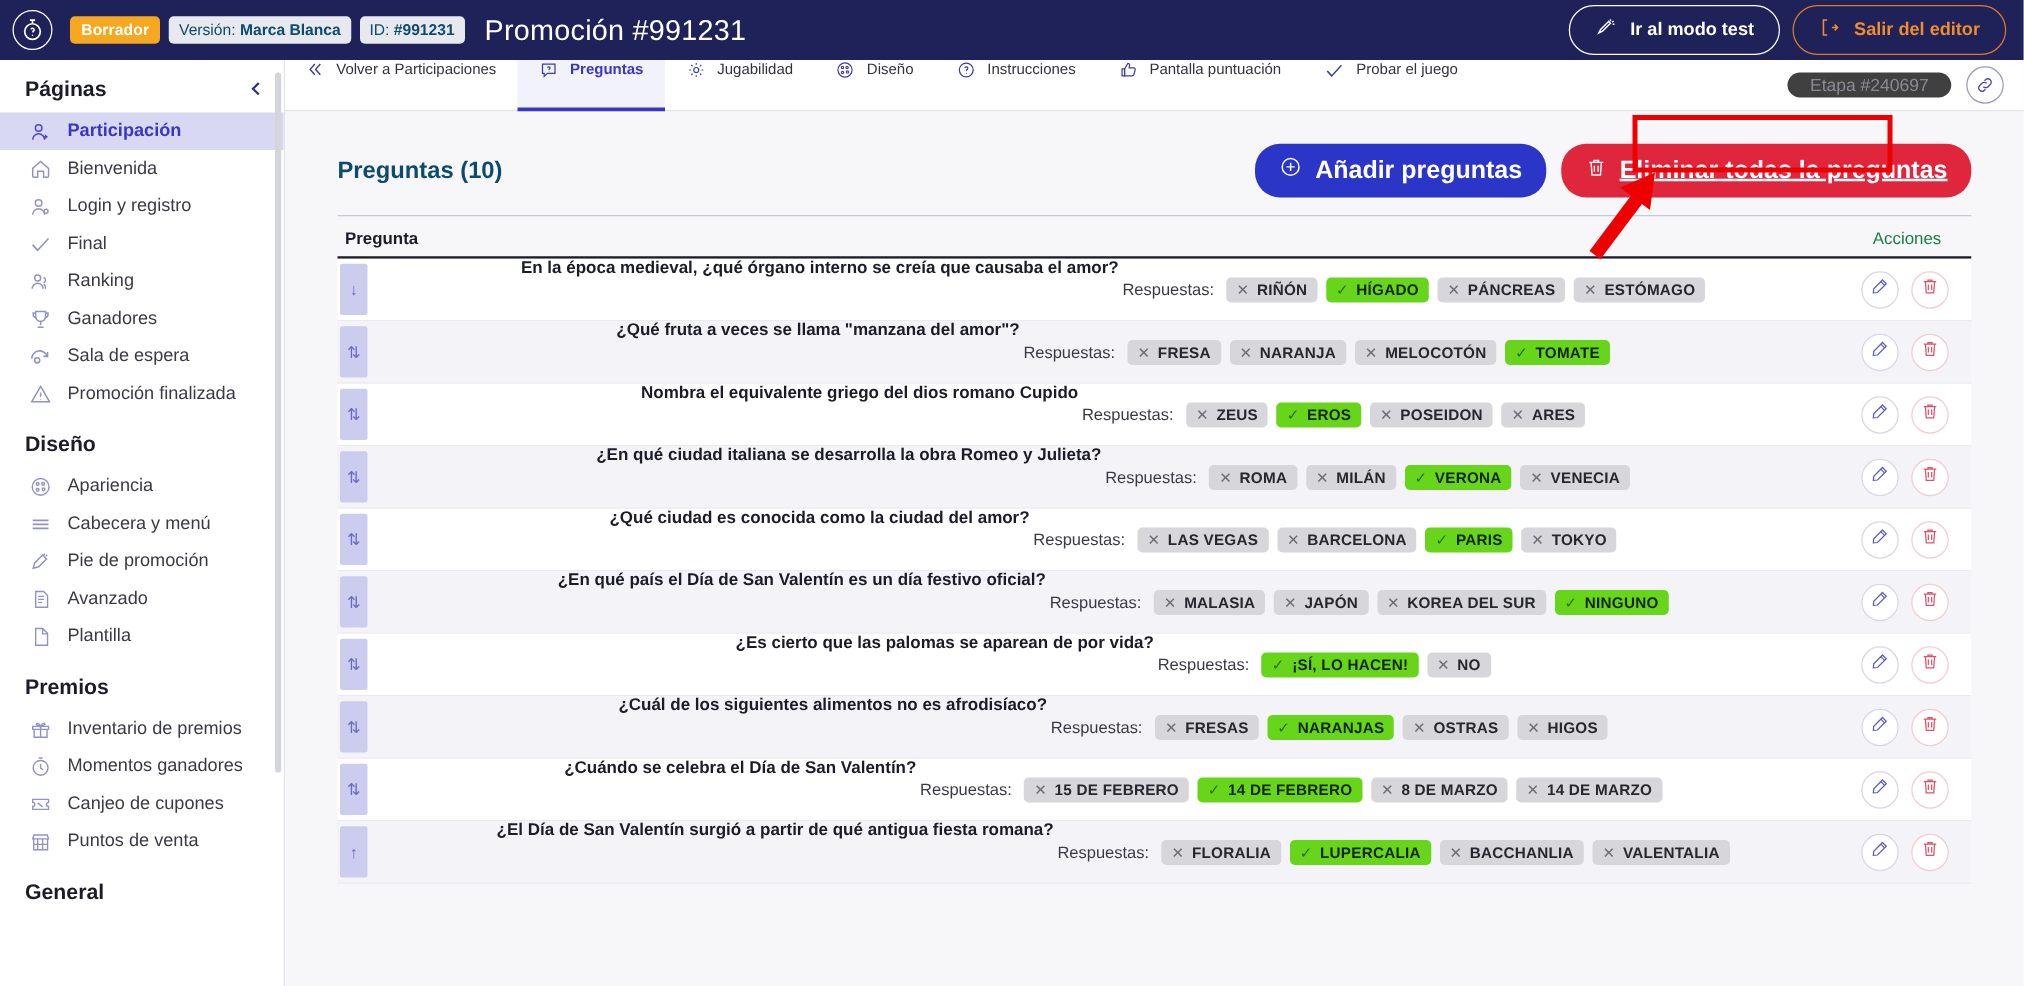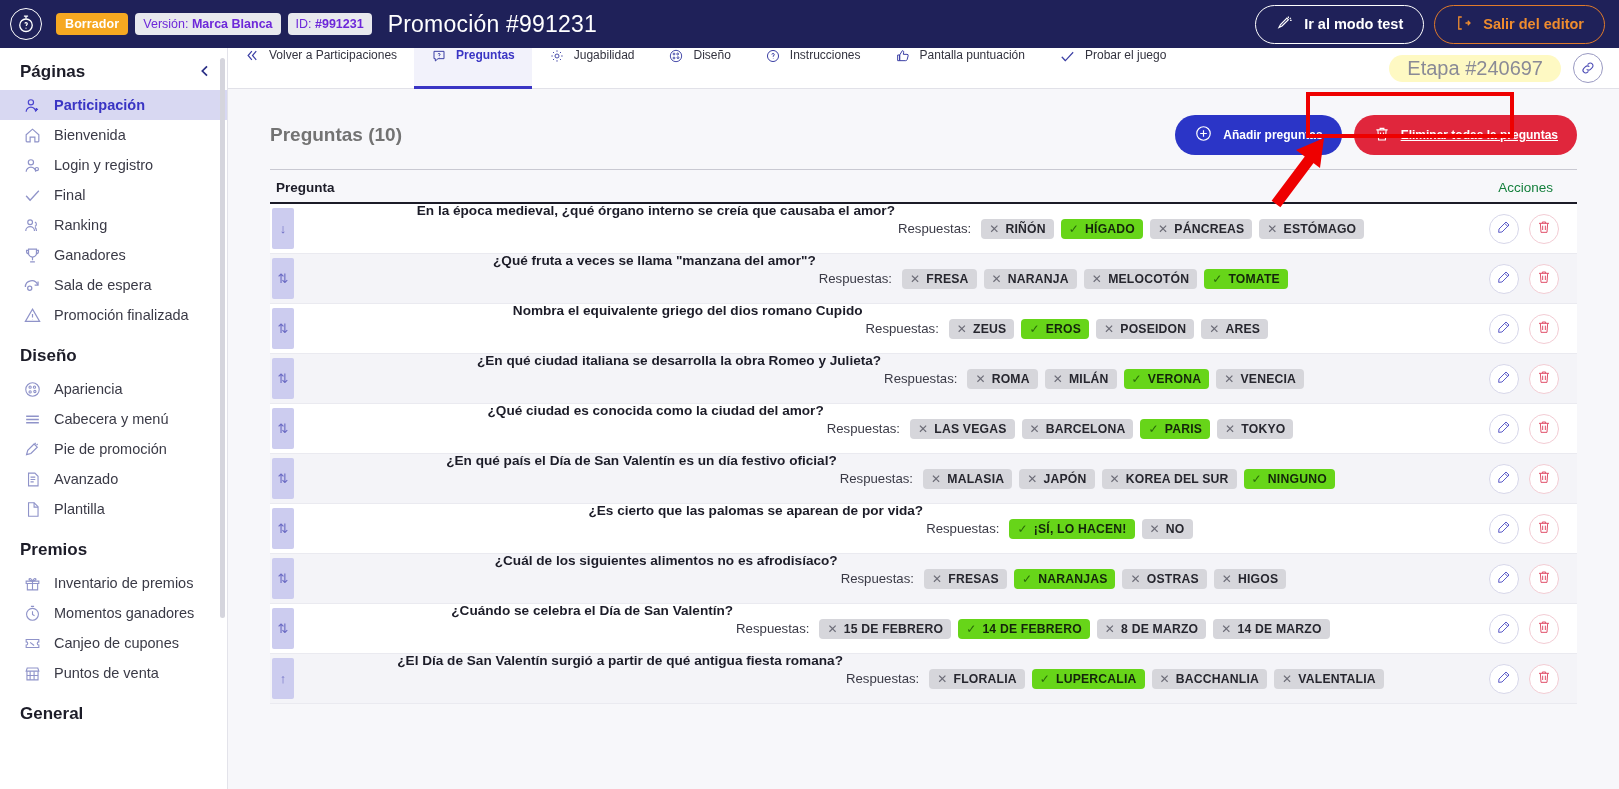--- a/index.html
+++ b/index.html
@@ -28,21 +28,21 @@
     position: relative;
   }
   .logo-btn svg { display:block; }
   .badge-draft {
     background: #f6a821; color: #ffffff;
     font-size: 12.5px; font-weight: bold;
     padding: 4px 9px; border-radius: 4px;
     margin-right: 7px; letter-spacing: .1px;
   }
   .badge-grey {
-    background: #e8e9ee; color: #6d28d9;
+    background: #e8e9ee; color: #0c4a6e;
     font-size: 12.5px; padding: 4px 8px;
     border-radius: 4px; margin-right: 7px;
     white-space: nowrap;
   }
   .badge-grey b { font-weight: bold; }
   .promo-title {
     color: #ffffff; font-size: 23px; font-weight: 500;
     margin-left: 9px; letter-spacing: .2px;
   }
   .topbar-right { margin-left: auto; display: flex; align-items: center; gap: 10px; }
@@ -106,35 +106,35 @@
     position: relative; white-space: nowrap;
   }
   .tab .ic { color: #3b3fa4; display:flex; align-items:center; }
   .tab.active { color: #3a35c4; font-weight: bold; background: #f2f2fb; }
   .tab.active::after {
     content: ''; position: absolute; left: 0; right: 0; bottom: -1px;
     height: 3px; background: #3a35c4;
   }
   .tab-right { margin-left: auto; display: flex; align-items: center; gap: 12px; padding-right: 16px; }
   .stage-pill {
-    background: #fef9c3; color: #8a8a96;
-    font-size: 20px; padding: 2px 18px; border-radius: 16px;
+    background: #404040; color: #8a8a96;
+    font-size: 14px; padding: 2px 18px; border-radius: 16px;
   }
   .link-ic { width: 30px; height: 30px; border-radius: 50%; border: 1.3px solid #9a9ac2;
              display: flex; align-items: center; justify-content: center; color: #4b4bb5; }
 
   
   .content { padding: 0 42px; position: relative; }
   .ctrow { display: flex; align-items: center; margin-top: 26px; }
-  .page-h { font-size: 19px; font-weight: bold; color: #737373; }
+  .page-h { font-size: 19px; font-weight: bold; color: #0c4a6e; }
   .btns { margin-left: auto; display: flex; gap: 12px; }
   .btn {
     display: flex; align-items: center; gap: 10px;
     border-radius: 20px; padding: 9px 19px;
-    font-size: 12px; font-weight: bold; color: #fff;
+    font-size: 20px; font-weight: bold; color: #fff;
     white-space: nowrap;
   }
   .btn.blue { background: #2b35c7; }
   .btn.red { background: #e0263c; text-decoration: underline; }
   .hr { height: 1px; background: #c9c9d2; margin-top: 14px; }
 
   .thead { display: flex; align-items: flex-end; padding: 10px 6px 7px 6px; }
   .thead .c1 { font-size: 13.5px; font-weight: bold; color: #1c1c28; }
   .thead .c2 { margin-left: auto; font-size: 13.5px; font-weight: normal; color: #15803d; padding-right: 18px;}
   .thead-line { height: 2px; background: #1c1c28; }

